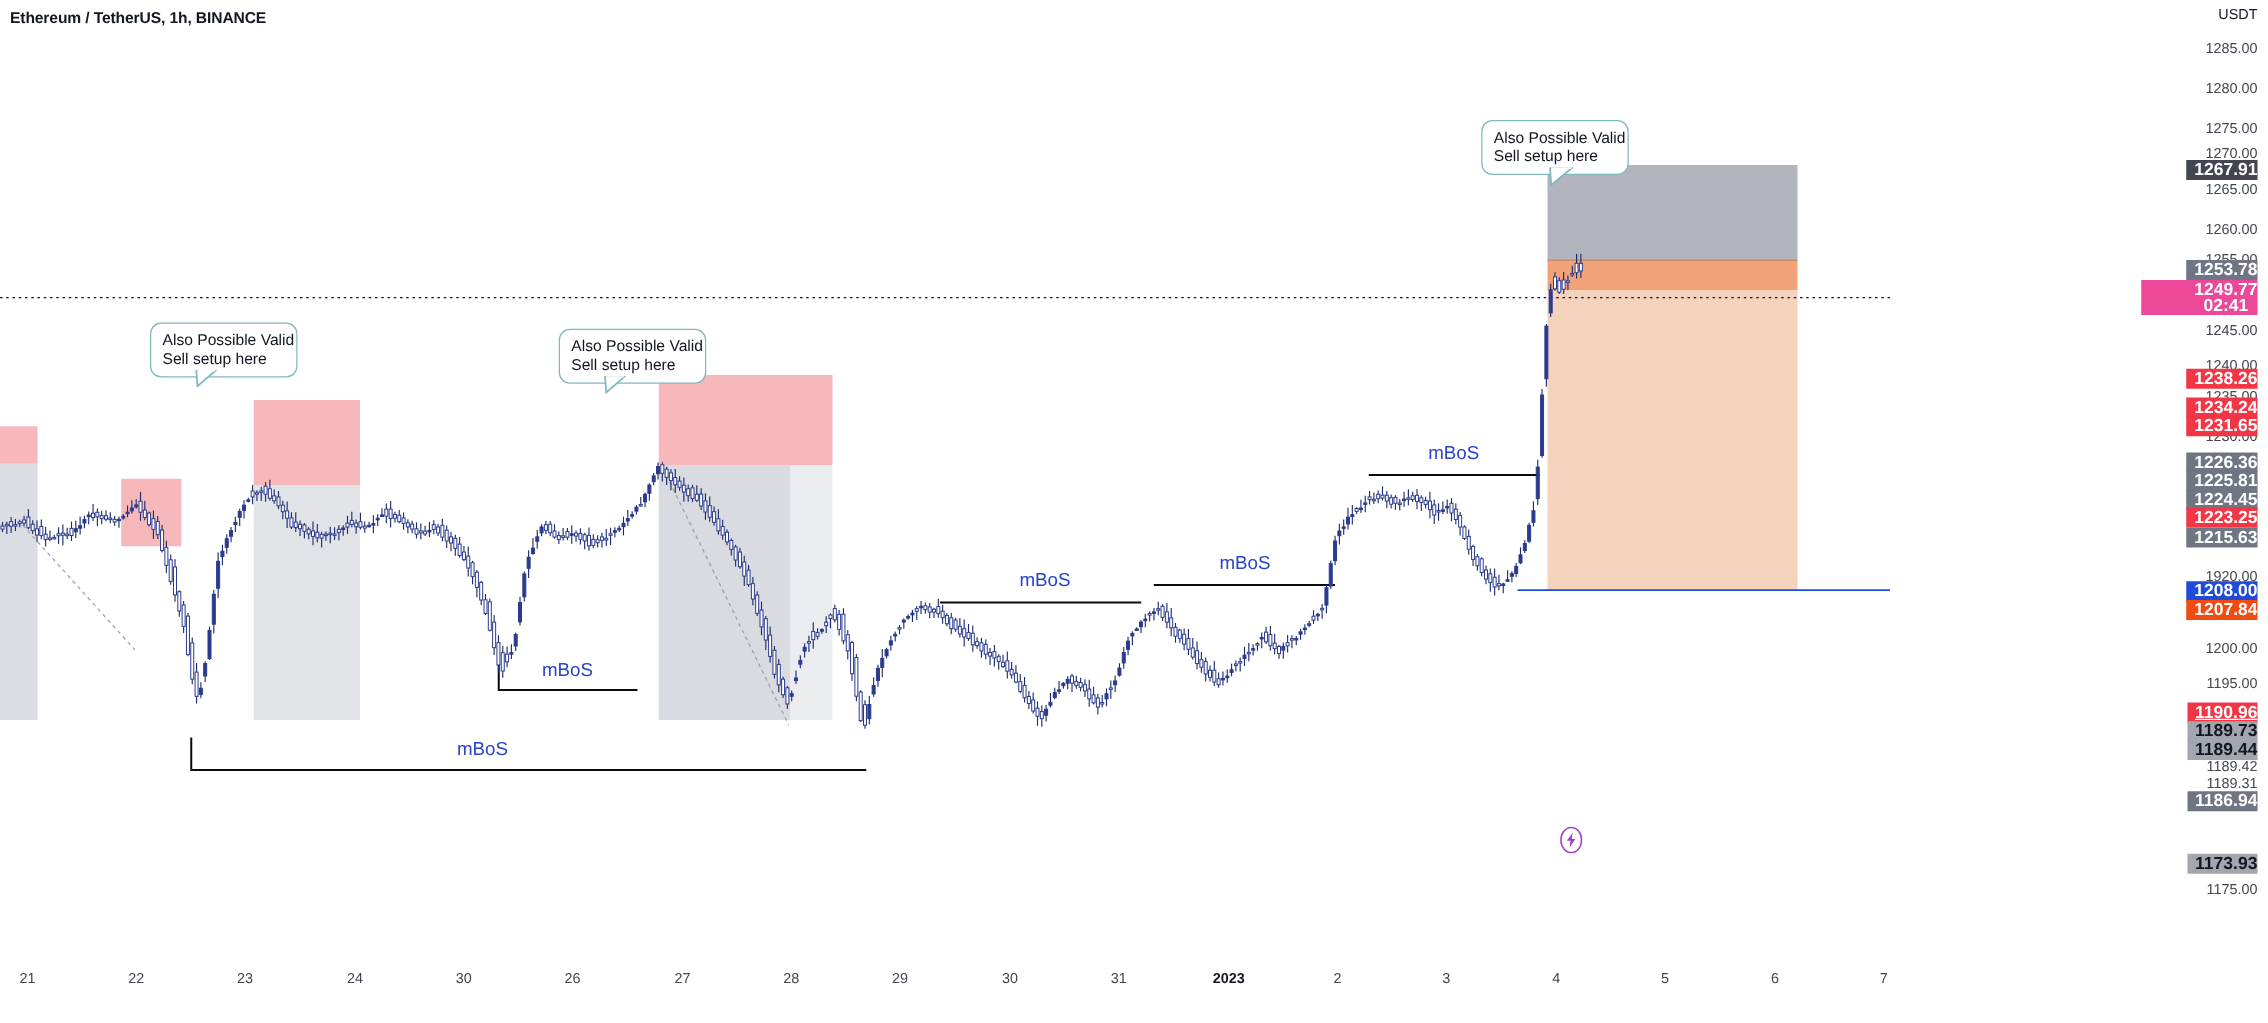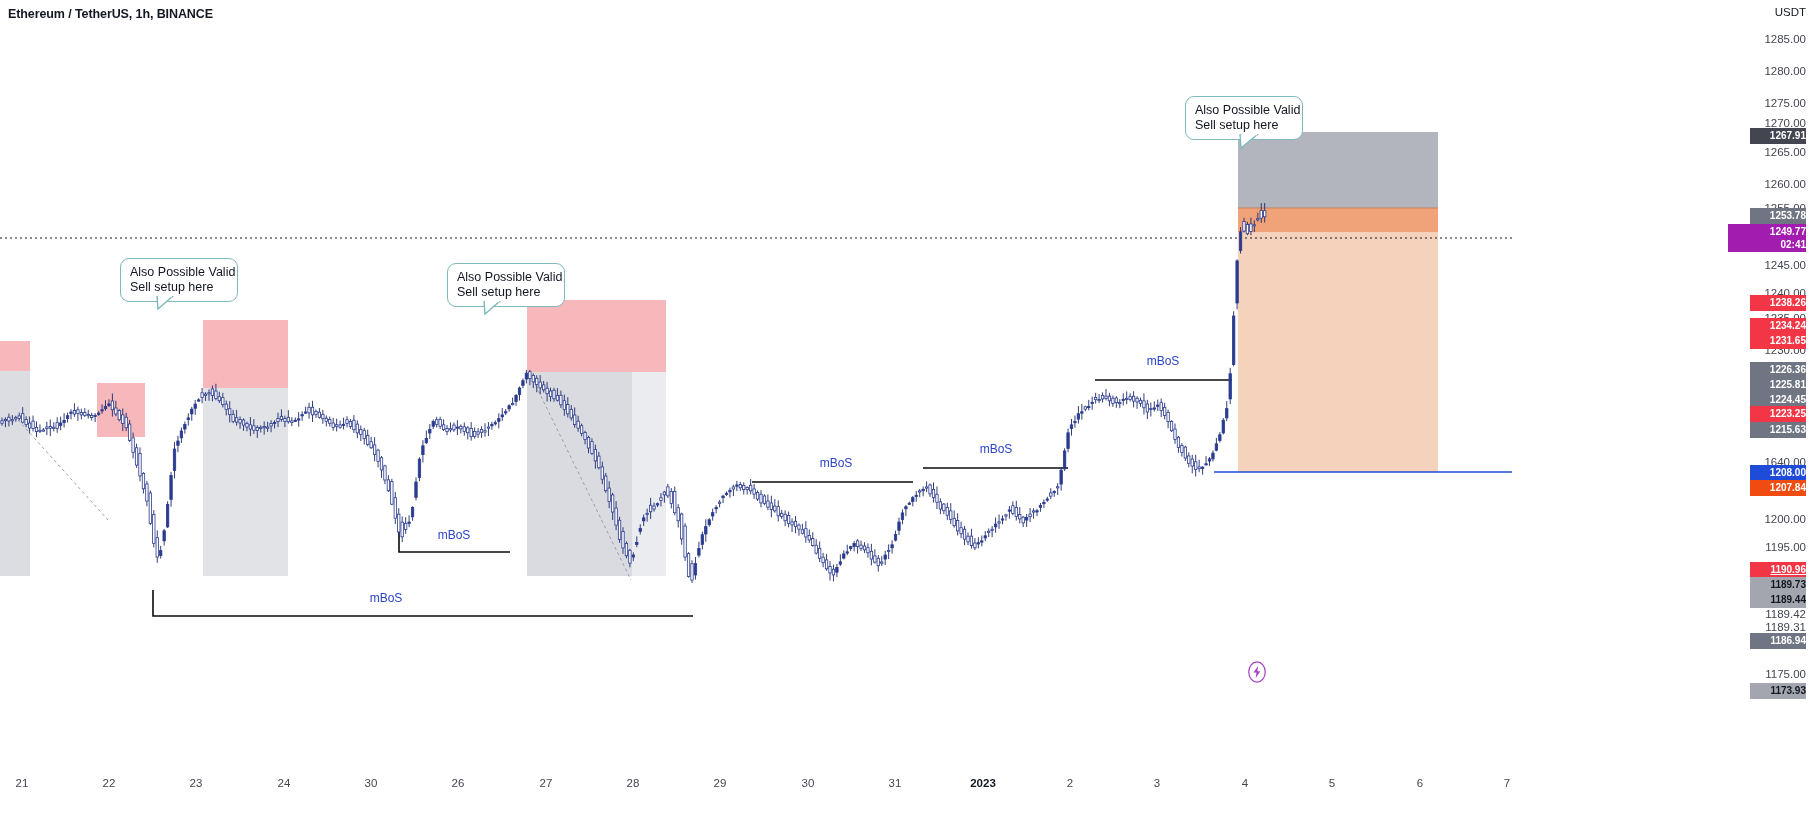--- a/index.html
+++ b/index.html
@@ -43,27 +43,27 @@
     white-space: nowrap;
   }
   .ax-tick {
     position: absolute; right: 8px;
     font-size: 11.5px; color: #434651;
     white-space: nowrap;
     transform: translateY(-50%);
   }
   .ax-pill {
     position: absolute; right: 2px;
-    font-size: 10px; font-weight: bold;
+    font-size: 14px; font-weight: bold;
     color: #ffffff;
     padding: 1px 6px 2px 6px;
     white-space: nowrap;
     transform: translateY(-50%);
     min-width: 62px;
-    text-align: right;
+    text-align: center;
     line-height: 13px;
   }
   .ax-pill.two-line { line-height: 13px; padding-bottom: 1px; }
 
   
   #time-axis {
     position: absolute; left: 0; top: 762px;
     width: 1814px; height: 56px;
     background: #ffffff;
     border-top: 1px solid #ffffff;
@@ -85,21 +85,21 @@
     padding: 6px 9px 6px 9px;
     font-size: 12.5px;
     line-height: 15px;
     color: #131722;
     white-space: pre;
   }
 
   
   .mbos-label {
     position: absolute;
-    font-size: 12px;
+    font-size: 15px;
     color: #2a44c8;
     white-space: nowrap;
     transform: translateX(-50%);
   }
 
   
   #bolt-icon {
     position: absolute;
     width: 22px; height: 22px;
   }
@@ -921,31 +921,31 @@
         <div class="ax-tick" style="top: 71px;">1280.00</div>
         <div class="ax-tick" style="top: 103px;">1275.00</div>
         <div class="ax-tick" style="top: 123px;">1270.00</div>
         <div class="ax-tick" style="top: 152px;">1265.00</div>
         <div class="ax-tick" style="top: 184px;">1260.00</div>
         <div class="ax-tick" style="top: 208px;">1255.00</div>
         <div class="ax-tick" style="top: 265px;">1245.00</div>
         <div class="ax-tick" style="top: 293px;">1240.00</div>
         <div class="ax-tick" style="top: 318px;">1235.00</div>
         <div class="ax-tick" style="top: 350px;">1230.00</div>
-        <div class="ax-tick" style="top: 462px;">1640.00</div>
+        <div class="ax-tick" style="top: 462px;">1920.00</div>
         <div class="ax-tick" style="top: 519px;">1200.00</div>
         <div class="ax-tick" style="top: 547px;">1195.00</div>
         <div class="ax-tick" style="top: 614px;">1189.42</div>
         <div class="ax-tick" style="top: 627px;">1189.31</div>
-        <div class="ax-tick" style="top: 674px;">1175.00</div>
+        <div class="ax-tick" style="top: 712px;">1175.00</div>
       </div>
     <div id="price-pills">
         <div class="ax-pill" style="top: 136px; background: rgb(67, 70, 81); color: rgb(255, 255, 255);">1267.91</div>
         <div class="ax-pill" style="top: 216px; background: rgb(111, 117, 130); color: rgb(255, 255, 255);">1253.78</div>
-        <div class="ax-pill two-line" style="top: 238px; background: #a21caf; color: rgb(255, 255, 255); padding-left: 42px;">
+        <div class="ax-pill two-line" style="top: 238px; background: #ec4899; color: rgb(255, 255, 255); padding-left: 42px;">
           <div>1249.77</div>
           <div>02:41</div>
         </div>
         <div class="ax-pill" style="top: 303px; background: rgb(242, 54, 69); color: rgb(255, 255, 255);">1238.26</div>
         <div class="ax-pill" style="top: 326px; background: rgb(242, 54, 69); color: rgb(255, 255, 255);">1234.24</div>
         <div class="ax-pill" style="top: 341px; background: rgb(242, 54, 69); color: rgb(255, 255, 255);">1231.65</div>
         <div class="ax-pill" style="top: 370px; background: rgb(111, 117, 130); color: rgb(255, 255, 255);">1226.36</div>
         <div class="ax-pill" style="top: 385px; background: rgb(111, 117, 130); color: rgb(255, 255, 255);">1225.81</div>
         <div class="ax-pill" style="top: 400px; background: rgb(111, 117, 130); color: rgb(255, 255, 255);">1224.45</div>
         <div class="ax-pill" style="top: 414px; background: rgb(242, 54, 69); color: rgb(255, 255, 255);">1223.25</div>

